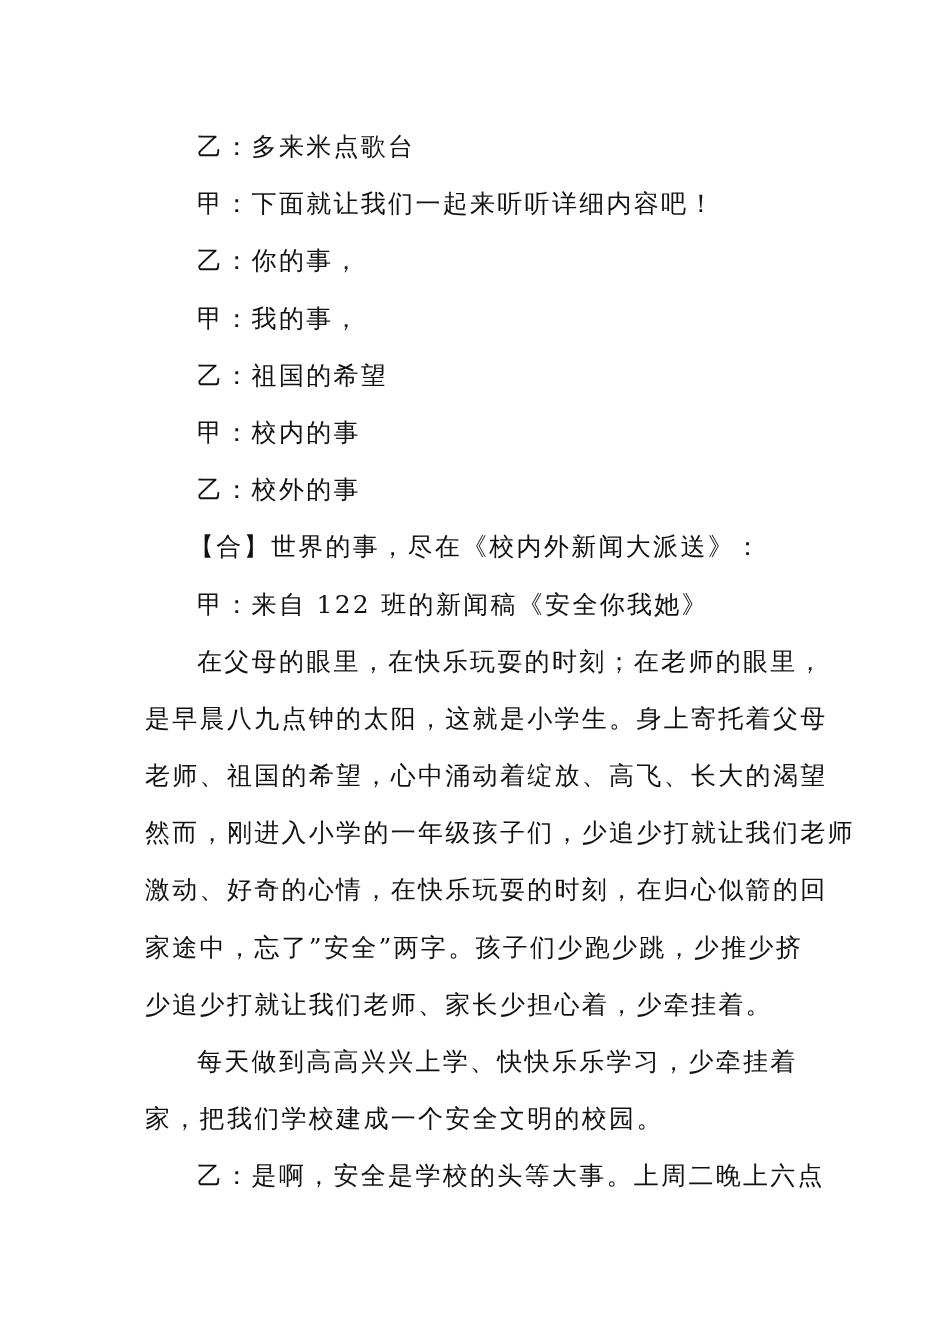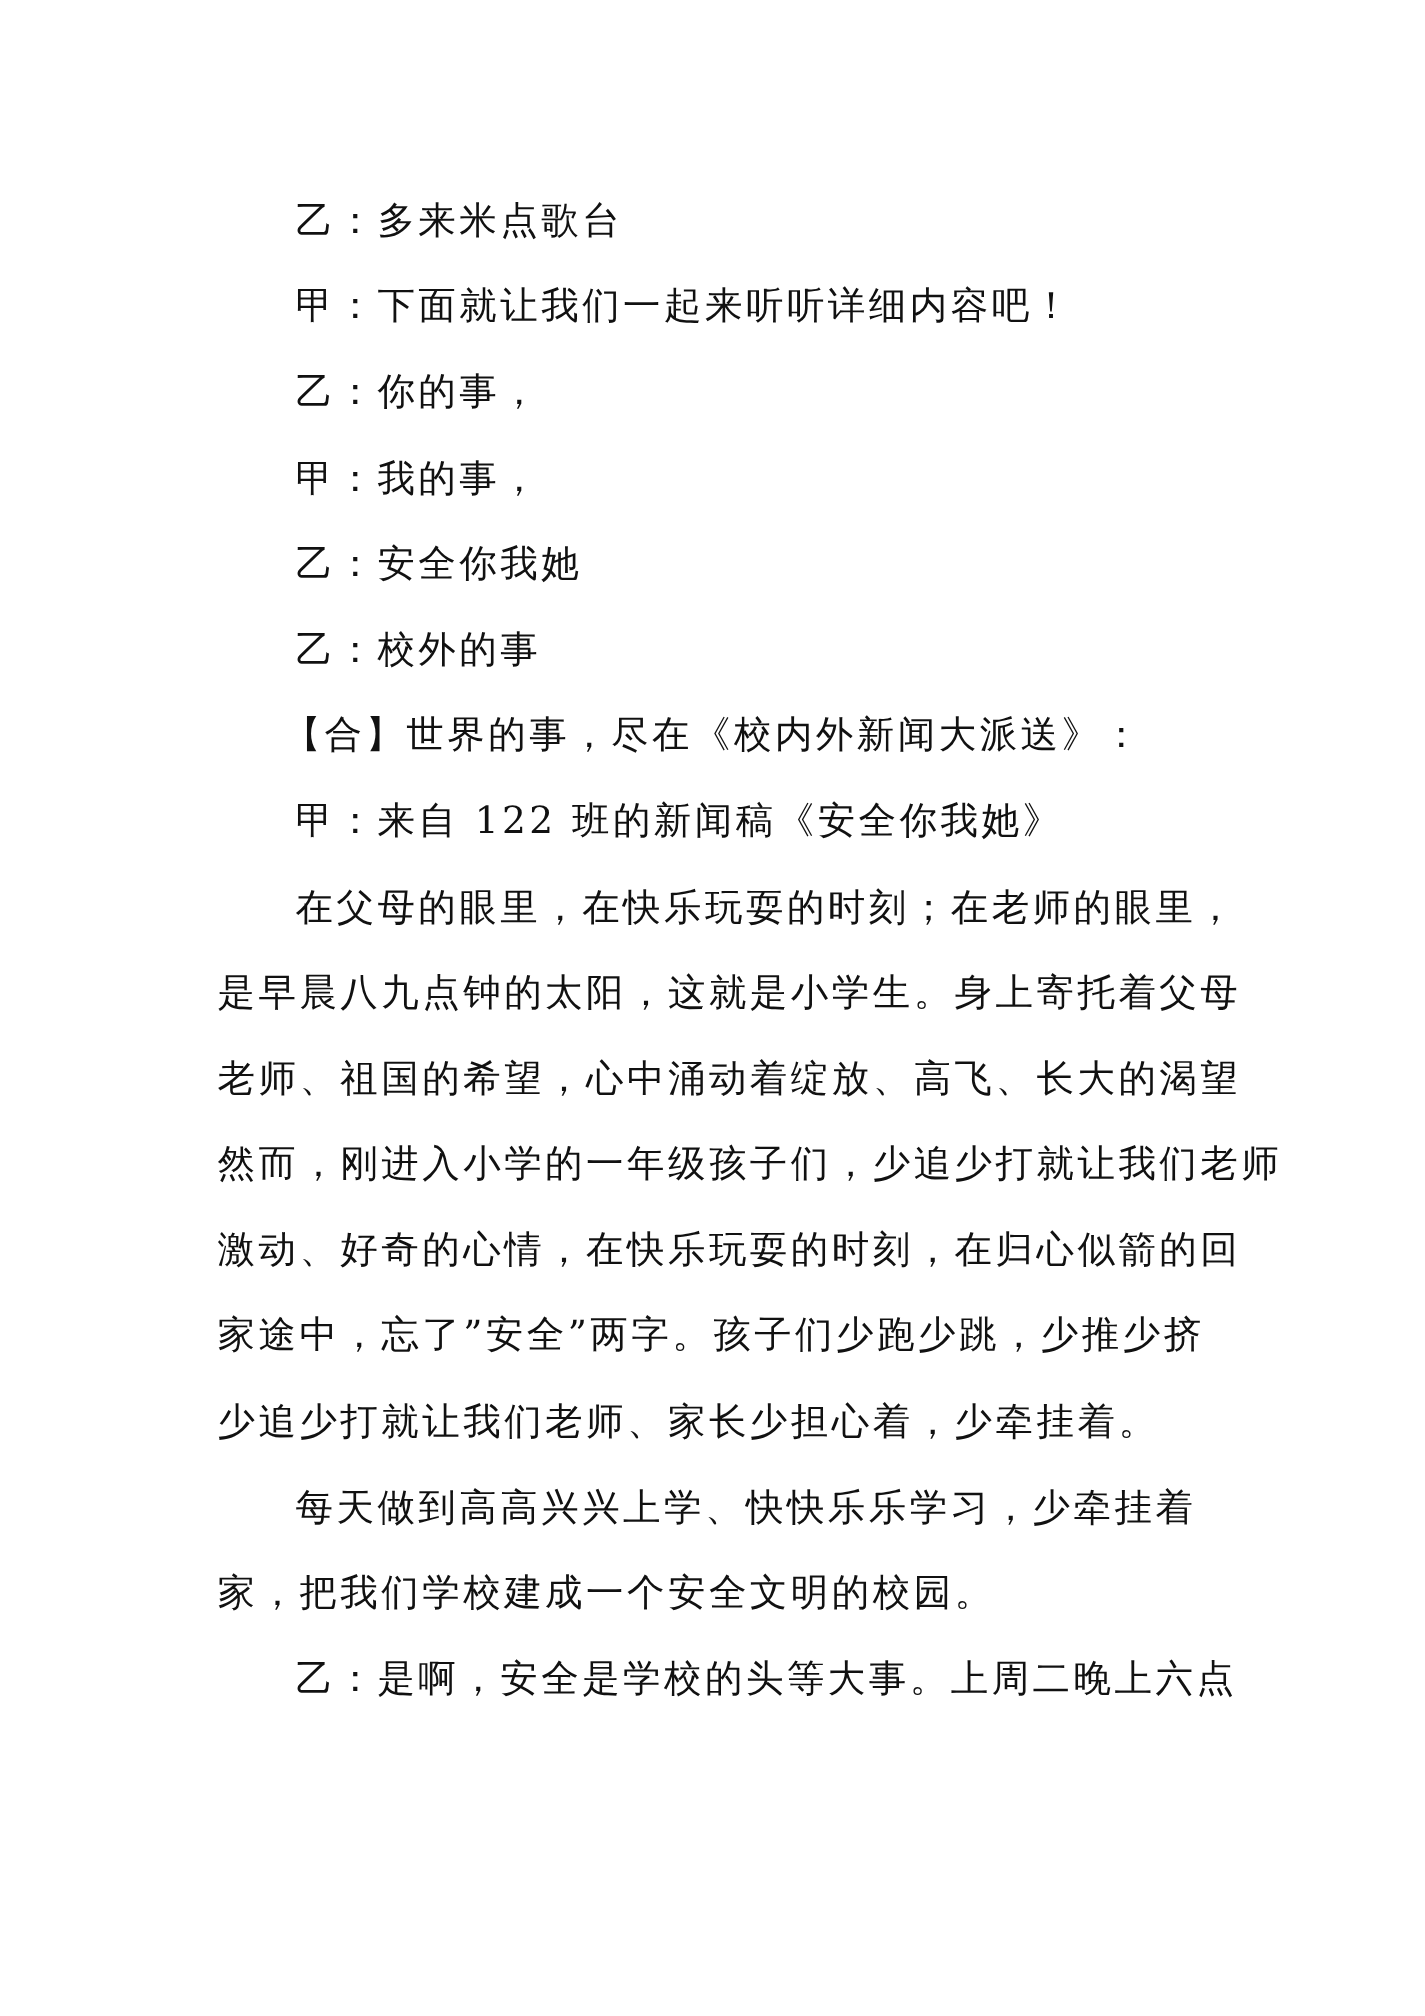--- a/index.html
+++ b/index.html
@@ -45,21 +45,22 @@
 </head>
 <body>
 
 <div class="page">
   <div class="content">
 
     <p class="line indent">乙：多来米点歌台</p>
     <p class="line indent">甲：下面就让我们一起来听听详细内容吧！</p>
     <p class="line indent">乙：你的事，</p>
     <p class="line indent">甲：我的事，</p>
-    <p class="line indent">乙：安全你我她</p>
+    <p class="line indent">乙：祖国的希望</p>
+    <p class="line indent">甲：校内的事</p>
     <p class="line indent">乙：校外的事</p>
     <p class="line indent" style="padding-left:44px;">【合】世界的事，尽在《校内外新闻大派送》：</p>
     <p class="line indent">甲：来自 122 班的新闻稿《安全你我她》</p>
 
     <div>
       <p class="line indent">在父母的眼里，在快乐玩耍的时刻；在老师的眼里，</p>
       <p class="line">是早晨八九点钟的太阳，这就是小学生。身上寄托着父母</p>
       <p class="line">老师、祖国的希望，心中涌动着绽放、高飞、长大的渴望</p>
       <p class="line">然而，刚进入小学的一年级孩子们，少追少打就让我们老师</p>
       <p class="line">激动、好奇的心情，在快乐玩耍的时刻，在归心似箭的回</p>

